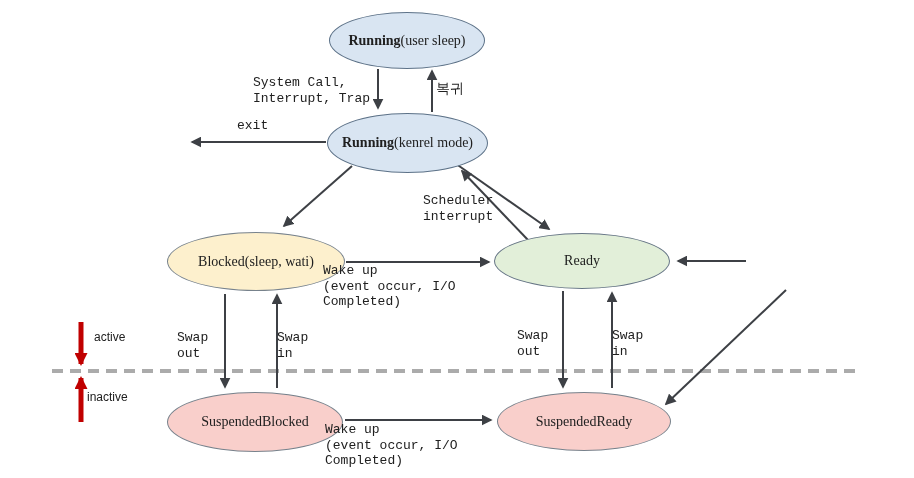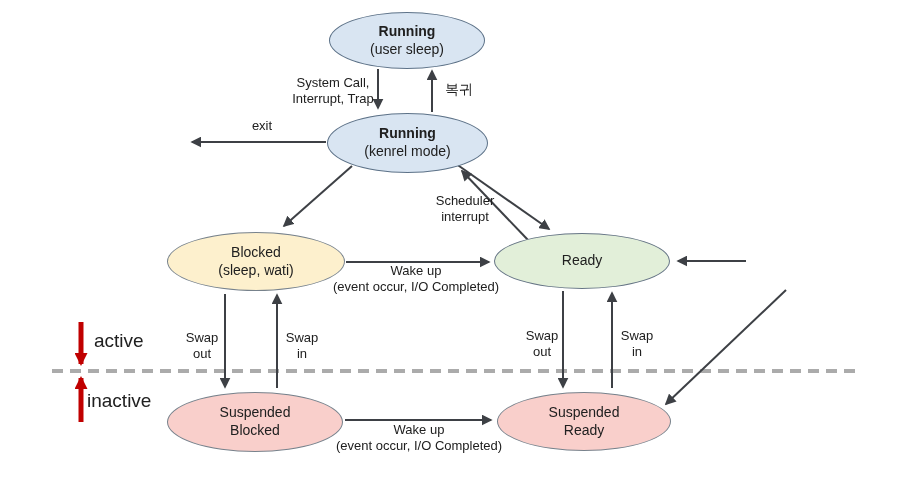--- a/index.html
+++ b/index.html
@@ -17,47 +17,49 @@
   .edge   { stroke: var(--arrow); stroke-width: 2; fill: none; }
   .divider{ stroke: var(--divider); stroke-width: 4; stroke-dasharray: 11 7; fill: none; }
   .redge  { stroke: var(--red_arrow); stroke-width: 5; fill: none; }
   .ah     { fill: var(--arrow); }
   .ahr    { fill: var(--red_arrow); }
 
   .node {
     position: absolute;
     border-radius: 50%;
     display: flex;
-    flex-direction: column;
+    flex-direction: row;
     align-items: center;
     justify-content: center;
     text-align: center;
     font-size: 14px;
     line-height: 1.28;
     box-sizing: border-box;
+    font-family: Liberation Serif, serif;
   }
   .node .nl1, .node .nl2 { white-space: pre-line; }
   .bold { font-weight: bold; }
 
   .blue   { background: var(--node_blue_fill);   border: 1.5px solid var(--node_blue_border); }
   .green  { background: var(--node_green_fill);  border: 1.5px solid var(--node_green_border); }
   .yellow { background: var(--node_yellow_fill); border: 1.5px solid var(--node_yellow_border); }
   .pink   { background: var(--node_pink_fill);   border: 1.5px solid var(--node_pink_border); }
   .grayd  { background: var(--node_gray_fill);   border: 1.6px dashed var(--node_gray_border); }
 
   .elabel {
     position: absolute;
     font-size: 13px;
     line-height: 1.2;
-    text-align: center;
+    text-align: left;
     white-space: pre-line;
+    font-family: Liberation Mono, monospace;
   }
   .llabel {
     position: absolute;
-    font-size: 19px;
+    font-size: 12px;
     line-height: 1.2;
     white-space: nowrap;
   }
 </style>
 </head>
 <body>
 
 <div id="canvas">
 
   <svg id="edges" width="914" height="478" viewBox="0 0 914 478">

